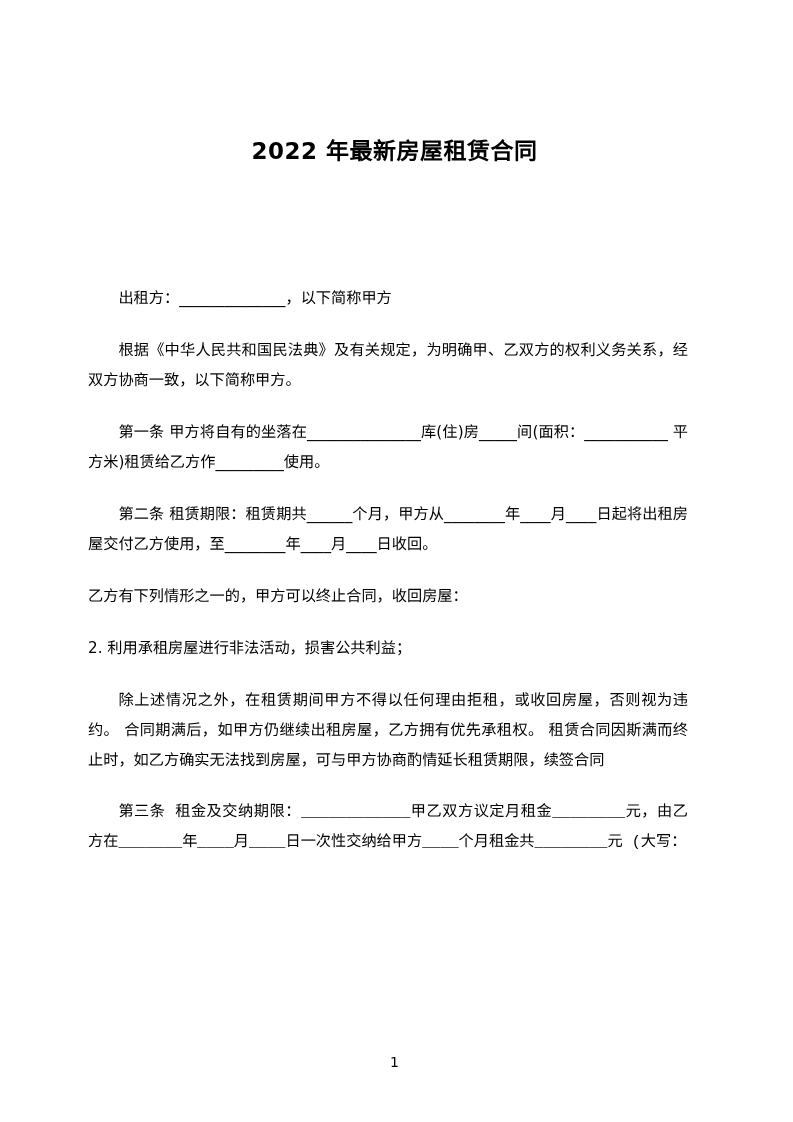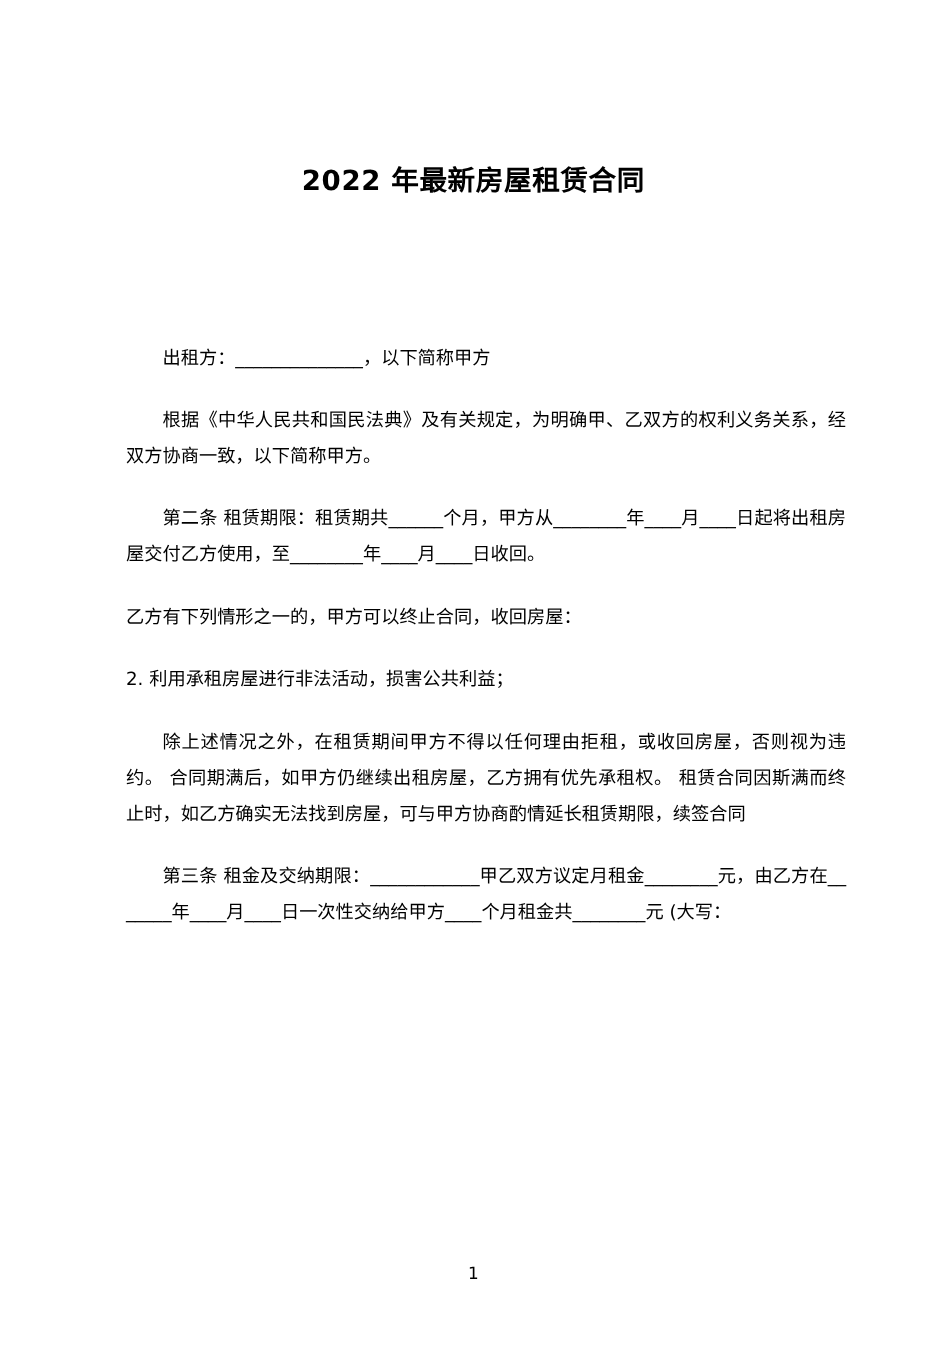--- a/index.html
+++ b/index.html
@@ -27,37 +27,38 @@
     top: 134px;
     text-align: center;
     font-size: 23px;
     font-weight: bold;
     letter-spacing: 0.5px;
     line-height: 34px;
     white-space: nowrap;
   }
   .body-block {
     position: absolute;
-    left: 105px;
+    left: 88px;
     top: 283px;
     width: 600px;
   }
   .para {
     font-size: 15.2px;
     line-height: 30px;
     text-align: justify;
     text-justify: inter-ideograph;
     margin: 0 0 22px 0;
     word-break: break-all;
   }
   .para.indent {
     text-indent: 2em;
   }
   .para.last {
     margin-bottom: 0;
+    font-family: Liberation Mono, monospace;
   }
   .page-number {
     position: absolute;
     left: 0;
     right: 0;
     top: 1052px;
     text-align: center;
     font-size: 14px;
     line-height: 20px;
   }
@@ -69,20 +70,21 @@
 
   <div class="doc-title">2022 年最新房屋租赁合同</div>
 
   <div class="body-block">
 
     <p class="para indent">出租方：______________，以下简称甲方</p>
 
 
     <p class="para indent">根据《中华人民共和国民法典》及有关规定，为明确甲、乙双方的权利义务关系，经双方协商一致，以下简称甲方。</p>
 
+    <p class="para indent">第一条  甲方将自有的坐落在_______________库(住)房_____间(面积：___________ 平方米)租赁给乙方作_________使用。</p>
 
     <p class="para indent">第二条  租赁期限：租赁期共______个月，甲方从________年____月____日起将出租房屋交付乙方使用，至________年____月____日收回。</p>
 
     <p class="para">乙方有下列情形之一的，甲方可以终止合同，收回房屋：</p>
 
 
     <p class="para">2. 利用承租房屋进行非法活动，损害公共利益；</p>
 
 
     <p class="para indent">除上述情况之外，在租赁期间甲方不得以任何理由拒租，或收回房屋，否则视为违约。  合同期满后，如甲方仍继续出租房屋，乙方拥有优先承租权。  租赁合同因斯满而终止时，如乙方确实无法找到房屋，可与甲方协商酌情延长租赁期限，续签合同</p>

